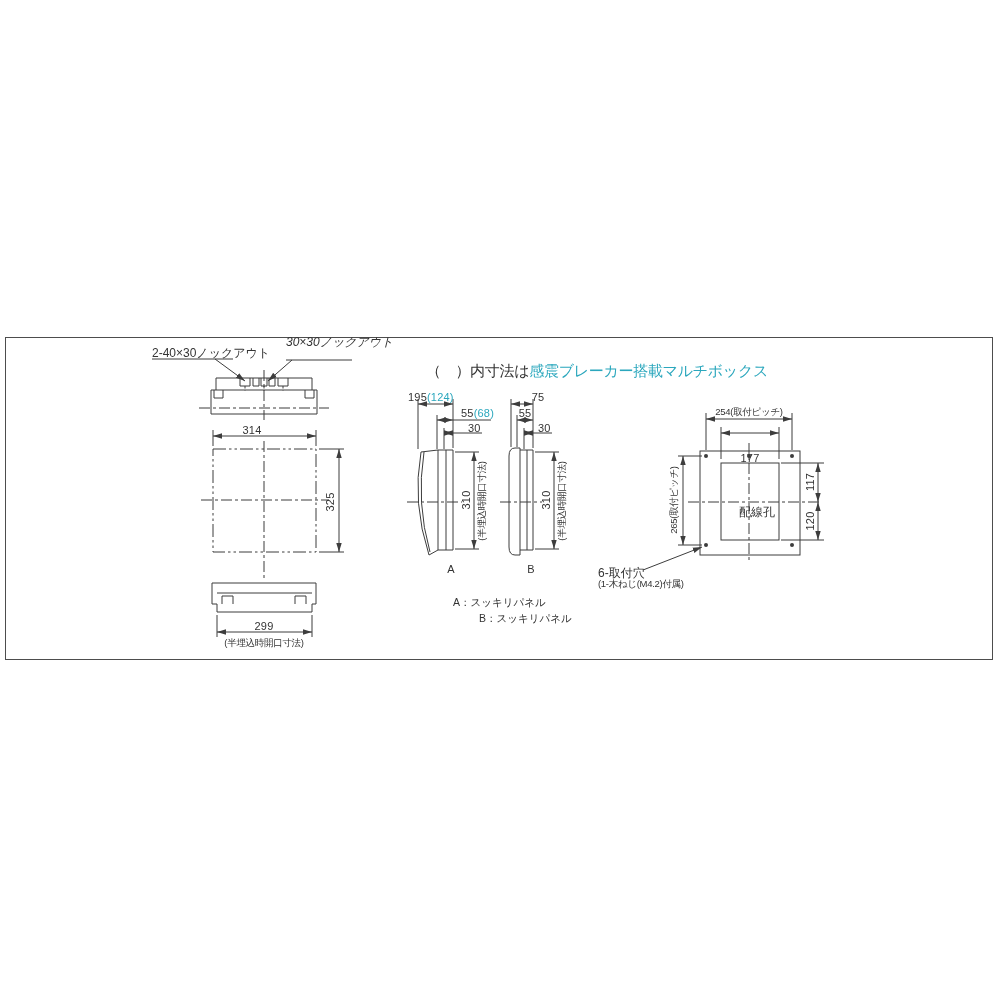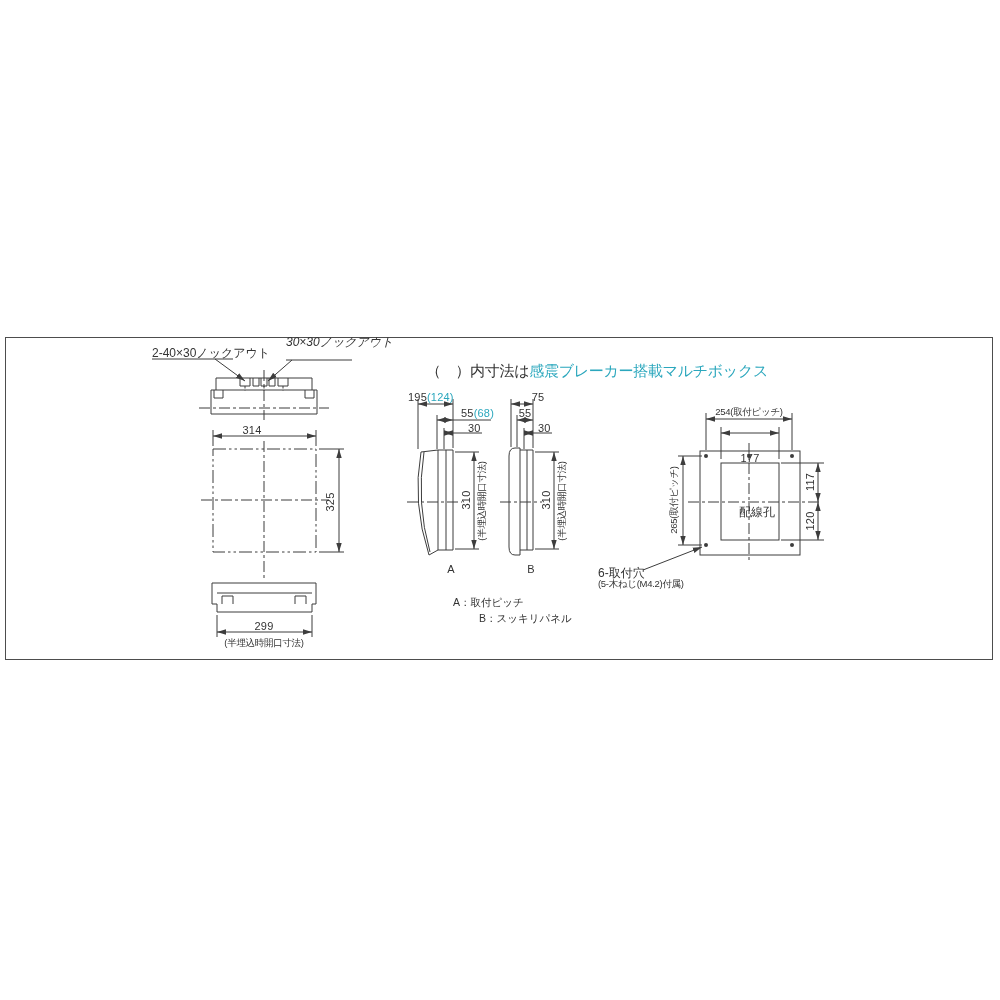--- a/index.html
+++ b/index.html
@@ -143,25 +143,25 @@
   <div class="t s95 rot" style="left:482px; top:501px;">(半埋込時開口寸法)</div>
   <div class="t num c" style="left:451px; top:569px;">A</div>
 
   <div class="t num c" style="left:538px; top:397px;">75</div>
   <div class="t num c" style="left:525px; top:413px;">55</div>
   <div class="t num" style="left:538px; top:422px;">30</div>
   <div class="t num rot" style="left:546px; top:500px;">310</div>
   <div class="t s95 rot" style="left:562px; top:501px;">(半埋込時開口寸法)</div>
   <div class="t num c" style="left:531px; top:569px;">B</div>
 
-  <div class="t s105" style="left:453px; top:596px;">A：取付ピッチ</div>
+  <div class="t s105" style="left:453px; top:596px;">A：スッキリパネル</div>
   <div class="t s105" style="left:453px; top:612px;padding-left:26px;">B：スッキリパネル</div>
 
   <div class="t s95 c" style="left:749px; top:412px;text-align:right;">254(取付ピッチ)</div>
   <div class="t num c" style="left:750px; top:433px;margin-top:25px;">177</div>
   <div class="t s95 rot" style="left:674px; top:500px;">265(取付ピッチ)</div>
   <div class="t num rot" style="left:810px; top:482px;">117</div>
   <div class="t num rot" style="left:810px; top:521px;">120</div>
   <div class="t c" style="left:725px; top:513px;margin-left:32px;">配線孔</div>
   <div class="t" style="left:598px; top:567px;">6-取付穴</div>
-  <div class="t s95" style="left:598px; top:579px;">(5-木ねじ(M4.2)付属)</div>
+  <div class="t s95" style="left:598px; top:579px;">(1-木ねじ(M4.2)付属)</div>
 
 </div>
 
 </body></html>

